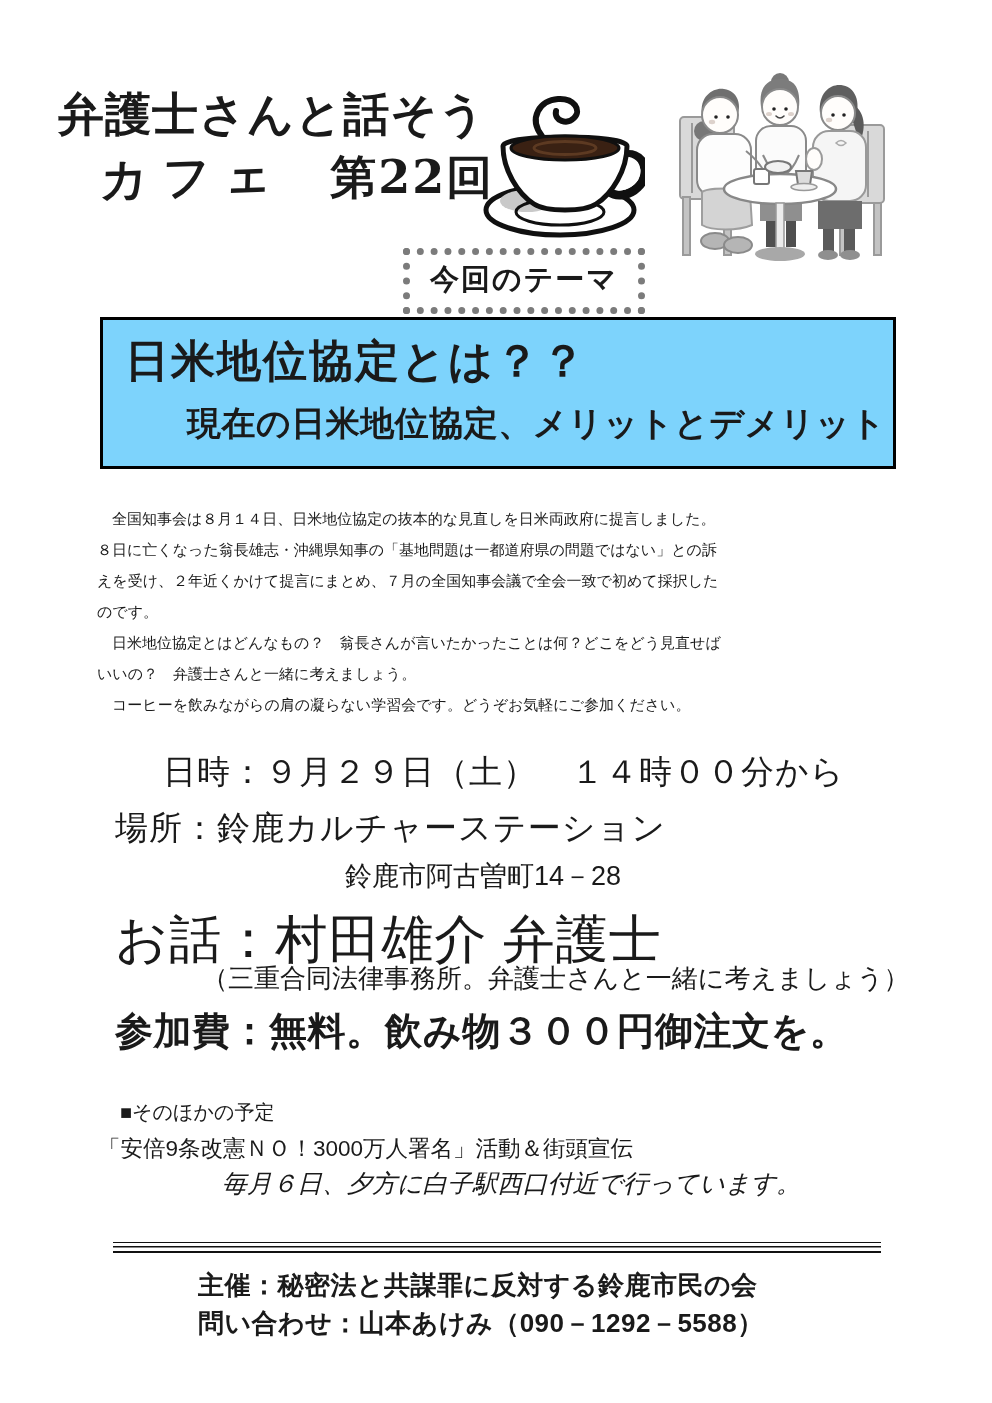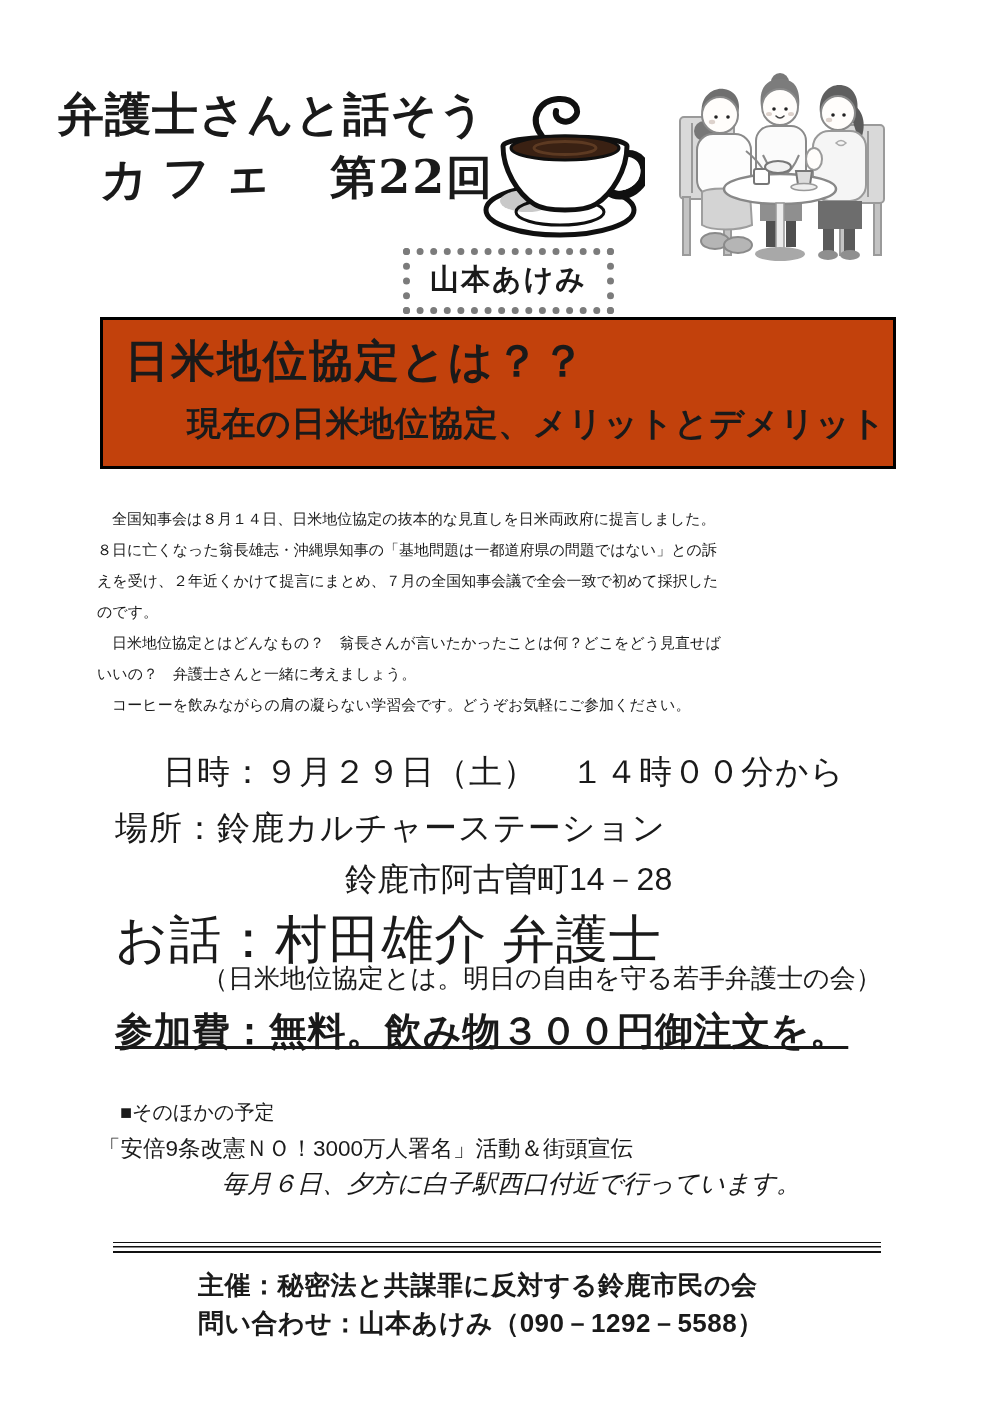--- a/index.html
+++ b/index.html
@@ -38,45 +38,45 @@
     border:7px dotted #7b7b7b;
     background:#fff;
     padding:5px 20px 7px 20px;
     font-size:29px;font-weight:900;letter-spacing:2px;
     white-space:nowrap;
   }
 
   
   .theme-box{
     left:100px;top:317px;width:790px;height:146px;
-    border:3px solid #000;background:#c2410c;font-family:Liberation Serif, serif;
+    border:3px solid #000;background:#7dd3fc;font-family:Liberation Serif, serif;
   }
   .theme-heading{
     margin:12px 0 0 22px;
     font-size:44px;font-weight:900;letter-spacing:2px;
     white-space:nowrap;
   }
   .theme-subheading{
     margin:10px 0 0 84px;
     font-size:34px;font-weight:800;letter-spacing:0.5px;
     white-space:nowrap;
   }
 
   
   .intro{left:97px;top:503px;width:840px;font-size:15px;line-height:31px;}
   .intro p{margin:0;white-space:pre-line;}
 
   
   .detail{white-space:nowrap;}
   .d-datetime{left:115px;top:750px;font-size:33px;font-weight:500;letter-spacing:1px;margin-left:48px;}
   .d-place   {left:115px;top:806px;font-size:33px;font-weight:500;letter-spacing:1px;}
-  .d-address {left:345px;top:858px;font-size:32px;font-weight:400;}
+  .d-address {left:345px;top:858px;font-size:27px;font-weight:400;}
   .d-speaker {left:115px;top:905px;font-size:52px;font-weight:500;letter-spacing:1px;}
   .d-note    {left:202px;top:961px;font-size:26px;font-weight:400;}
-  .d-fee     {left:115px;top:1006px;font-size:38px;font-weight:600;letter-spacing:0.5px;text-decoration:underline;}
+  .d-fee     {left:115px;top:1006px;font-size:38px;font-weight:600;letter-spacing:0.5px;}
 
   
   .o-heading{left:120px;top:1099px;font-size:20px;}
   .o-line1  {left:98px; top:1133px;font-size:22.5px;}
   .o-line2  {left:222px;top:1167px;font-size:25px;font-style:italic;}
 
   
   .separator{
     left:113px;top:1242px;width:768px;height:8px;
     border-top:1.5px solid #111;
@@ -199,42 +199,42 @@
         <ellipse cx="112" cy="199" rx="25" ry="7" fill="#a8a8a8"></ellipse>
 
         <rect x="86" y="114" width="15" height="15" rx="2" fill="#ffffff" stroke="#777" stroke-width="2"></rect>
         <path d="M128,116 h16 l-2,14 h-12 Z" fill="#dcdcdc" stroke="#777" stroke-width="2"></path>
         <ellipse cx="136" cy="132" rx="13" ry="3.5" fill="#eeeeee" stroke="#999" stroke-width="1.5"></ellipse>
         <ellipse cx="110" cy="112" rx="13" ry="6" fill="#f1f1f1" stroke="#777" stroke-width="2"></ellipse>
       </g>
     </svg>
   </div>
 
-  <div class="abs theme-badge">山本あけみ</div>
+  <div class="abs theme-badge">今回のテーマ</div>
 
   <div class="abs theme-box">
     <div class="theme-heading">日米地位協定とは？？</div>
     <div class="theme-subheading">現在の日米地位協定、メリットとデメリット</div>
   </div>
 
   <div class="abs intro">
     <p>　全国知事会は８月１４日、日米地位協定の抜本的な見直しを日米両政府に提言しました。
 ８日に亡くなった翁長雄志・沖縄県知事の「基地問題は一都道府県の問題ではない」との訴
 えを受け、２年近くかけて提言にまとめ、７月の全国知事会議で全会一致で初めて採択した
 のです。</p>
     <p>　日米地位協定とはどんなもの？　翁長さんが言いたかったことは何？どこをどう見直せば
 いいの？　弁護士さんと一緒に考えましょう。</p>
     <p>　コーヒーを飲みながらの肩の凝らない学習会です。どうぞお気軽にご参加ください。</p>
   </div>
 
   <div class="abs detail d-datetime">日時：９月２９日（土）　１４時００分から</div>
   <div class="abs detail d-place">場所：鈴鹿カルチャーステーション</div>
   <div class="abs detail d-address">鈴鹿市阿古曽町14－28</div>
   <div class="abs detail d-speaker">お話：村田雄介 弁護士</div>
-  <div class="abs detail d-note">（日米地位協定とは。明日の自由を守る若手弁護士の会）</div>
+  <div class="abs detail d-note">（三重合同法律事務所。弁護士さんと一緒に考えましょう）</div>
   <div class="abs detail d-fee">参加費：無料。飲み物３００円御注文を。</div>
 
   <div class="abs o-heading">■そのほかの予定</div>
   <div class="abs o-line1">「安倍9条改憲ＮＯ！3000万人署名」活動＆街頭宣伝</div>
   <div class="abs o-line2">毎月６日、夕方に白子駅西口付近で行っています。</div>
 
   <div class="abs separator"></div>
 
   <div class="abs f-organizer">主催：秘密法と共謀罪に反対する鈴鹿市民の会</div>
   <div class="abs f-contact">問い合わせ：山本あけみ（090－1292－5588）</div>

